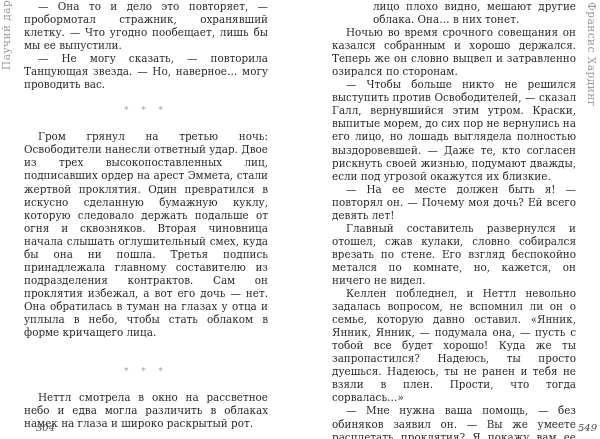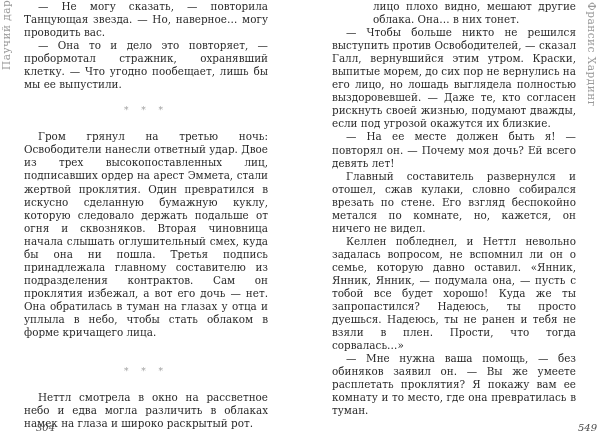--- a/index.html
+++ b/index.html
@@ -21,40 +21,41 @@
     .folio { position: absolute; bottom: 6px; font-style: italic; font-size: 10px; color: #4a4a4a; }
     .folio.left { left: 4px; margin-left: 32px; }
     .folio.right { right: 3px; }
   </style>
 </head>
 <body>
 
 <div class="page left">
   <div class="runhead left">Паучий дар</div>
   <div class="text">
+    <p>— Она то и дело это повторяет, — пробормотал стражник, охранявший клетку. — Что угодно пообещает, лишь бы мы ее выпустили.</p>
     <p>— Не могу сказать, — повторила Танцующая звезда. — Но, наверное… могу проводить вас.</p>
-    <p>— Она то и дело это повторяет, — пробормотал стражник, охранявший клетку. — Что угодно пообещает, лишь бы мы ее выпустили.</p>
     <div class="gap"></div>
     <div class="stars">* * *</div>
     <div class="gap"></div>
     <p>Гром грянул на третью ночь: Освободители нанесли ответный удар. Двое из трех высокопоставленных лиц, подписавших ордер на арест Эммета, стали жертвой проклятия. Один превратился в искусно сделанную бумажную куклу, которую следовало держать подальше от огня и сквозняков. Вторая чиновница начала слышать оглушительный смех, куда бы она ни пошла. Третья подпись принадлежала главному составителю из подразделения контрактов. Сам он проклятия избежал, а вот его дочь — нет. Она обратилась в туман на глазах у отца и уплыла в небо, чтобы стать облаком в форме кричащего лица.</p>
     <div class="gap"></div>
     <div class="gap"></div>
     <div class="stars">* * *</div>
     <div class="gap"></div>
     <p>Неттл смотрела в окно на рассветное небо и едва могла различить в облаках намек на глаза и широко раскрытый рот.</p>
 
   </div>
   <div class="folio left">304</div>
 </div>
 
 <div class="page right">
   <div class="runhead right">Франсис Хардинг</div>
   <div class="text">
     <p class="cont">лицо плохо видно, мешают другие облака. Она… в них тонет.</p>
+    <p>Ночью во время срочного совещания он казался собранным и хорошо держался. Теперь же он словно выцвел и затравленно озирался по сторонам.</p>
     <p>— Чтобы больше никто не решился выступить против Освободителей, — сказал Галл, вернувшийся этим утром. Краски, выпитые морем, до сих пор не вернулись на его лицо, но лошадь выглядела полностью выздоровевшей. — Даже те, кто согласен рискнуть своей жизнью, подумают дважды, если под угрозой окажутся их близкие.</p>
     <p>— На ее месте должен быть я! — повторял он. — Почему моя дочь? Ей всего девять лет!</p>
     <p>Главный составитель развернулся и отошел, сжав кулаки, словно собирался врезать по стене. Его взгляд беспокойно метался по комнате, но, кажется, он ничего не видел.</p>
     <p>Келлен побледнел, и Неттл невольно задалась вопросом, не вспомнил ли он о семье, которую давно оставил. «Янник, Янник, Янник, — подумала она, — пусть с тобой все будет хорошо! Куда же ты запропастился? Надеюсь, ты просто дуешься. Надеюсь, ты не ранен и тебя не взяли в плен. Прости, что тогда сорвалась…»</p>
     <p>— Мне нужна ваша помощь, — без обиняков заявил он. — Вы же умеете расплетать проклятия? Я покажу вам ее комнату и то место, где она превратилась в туман.</p>
 
   </div>
   <div class="folio right">549</div>
 </div>
 

